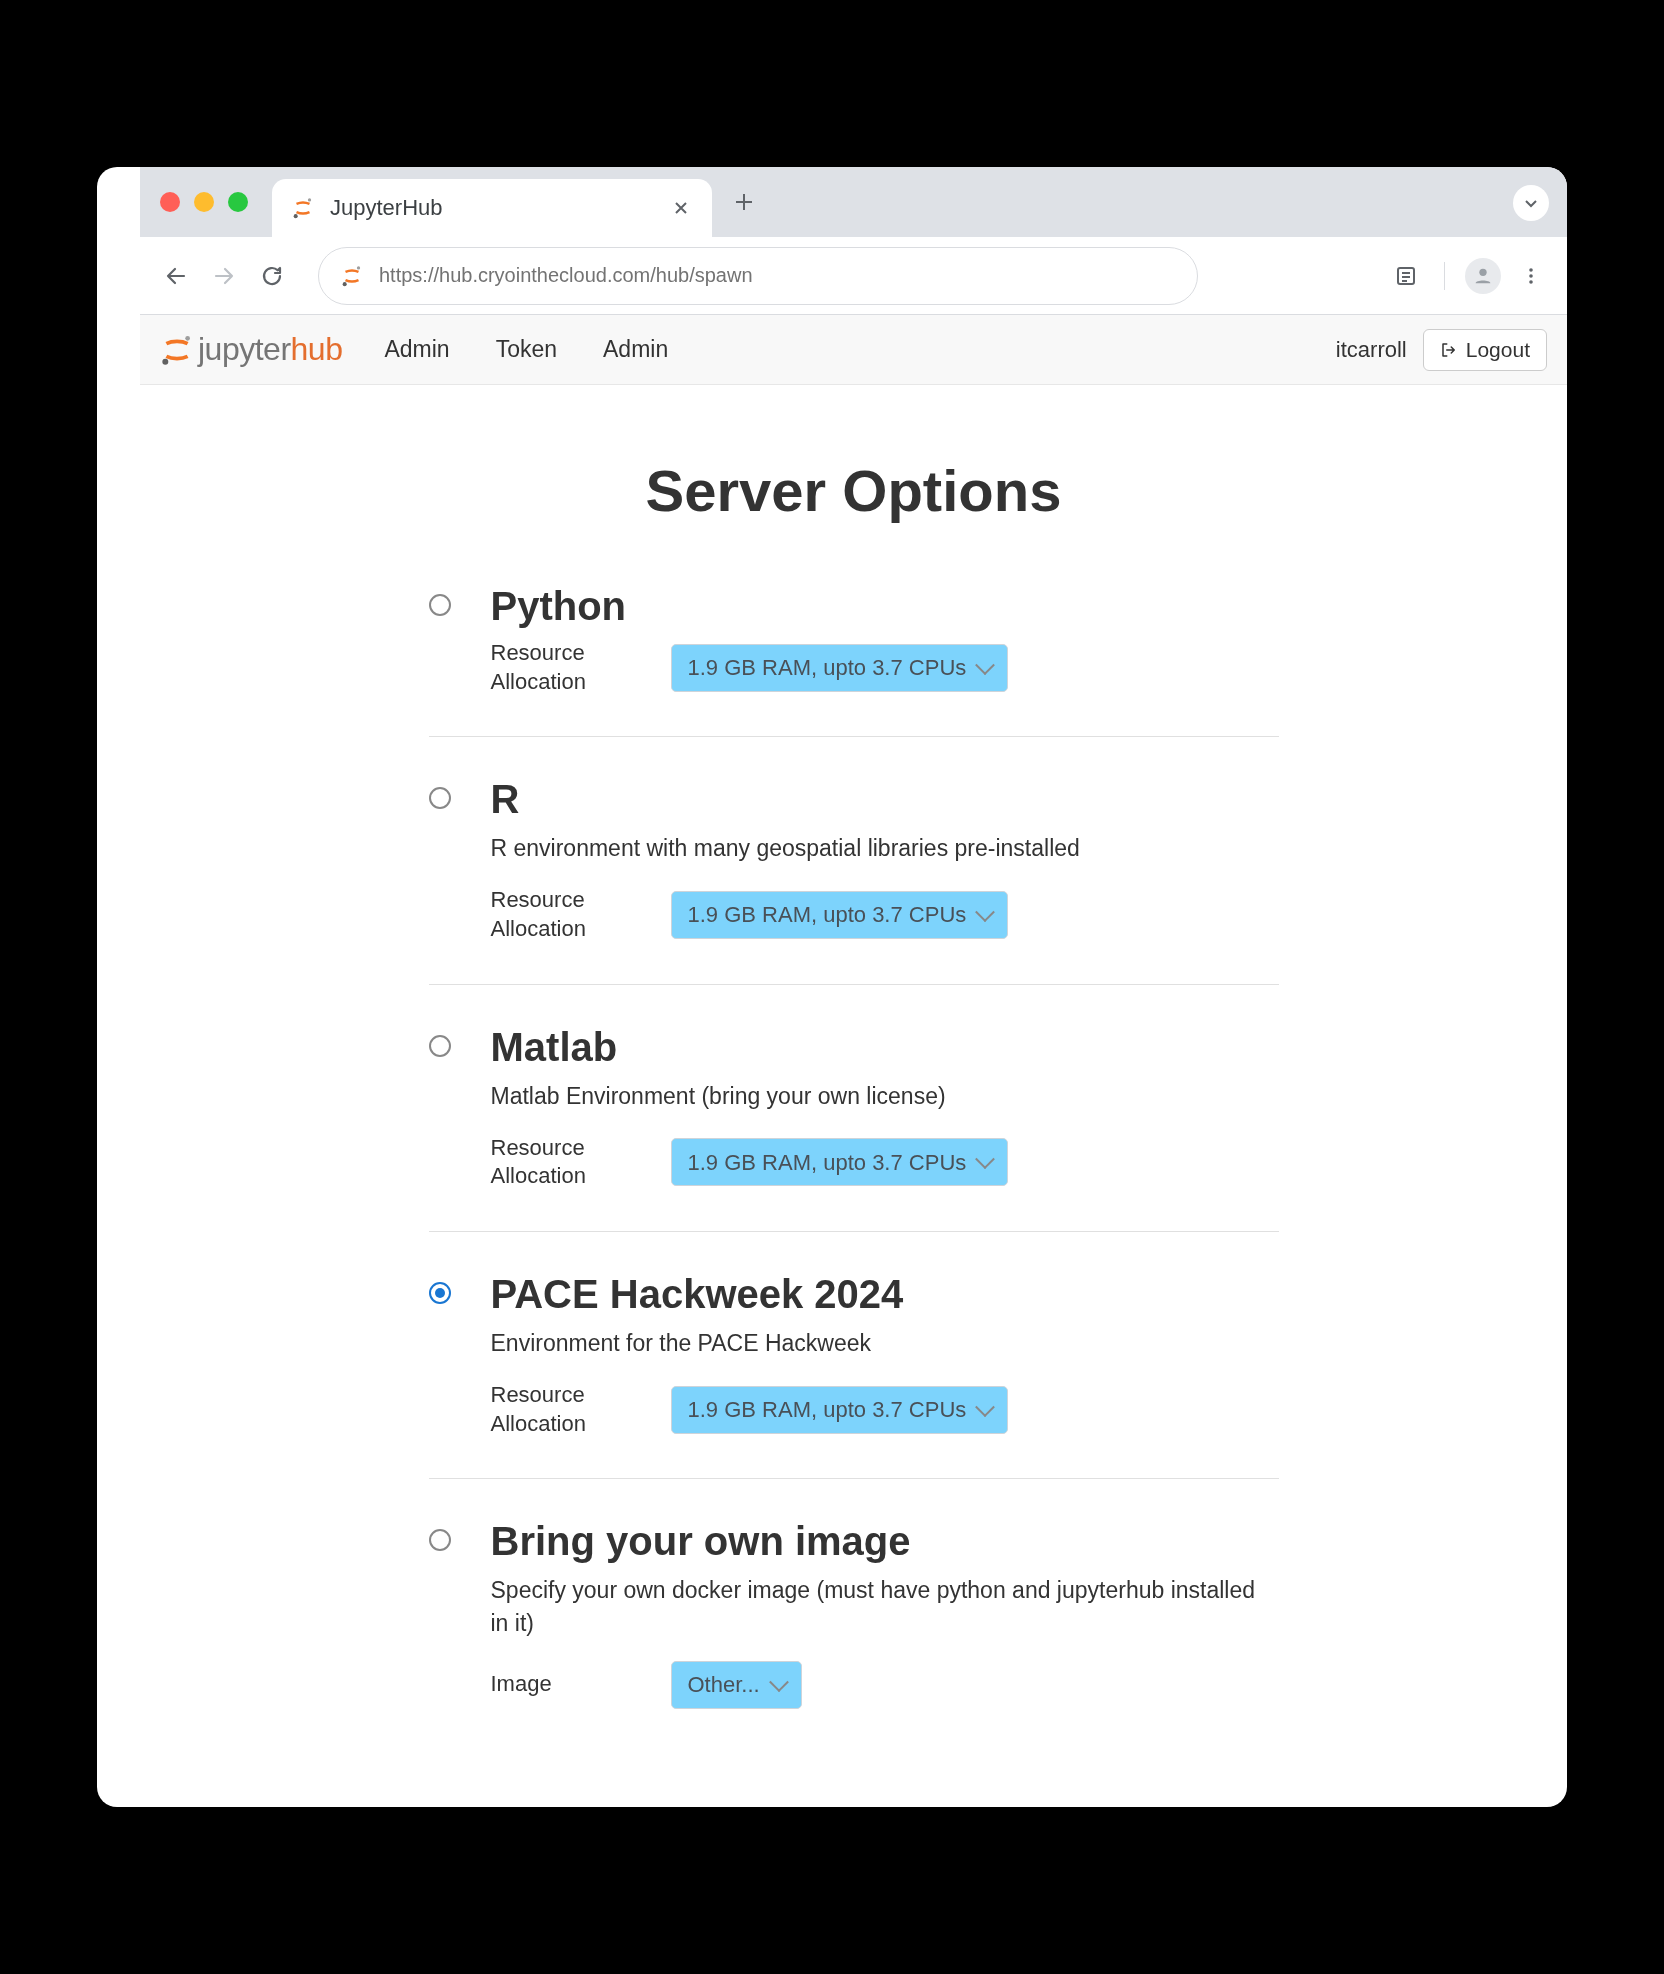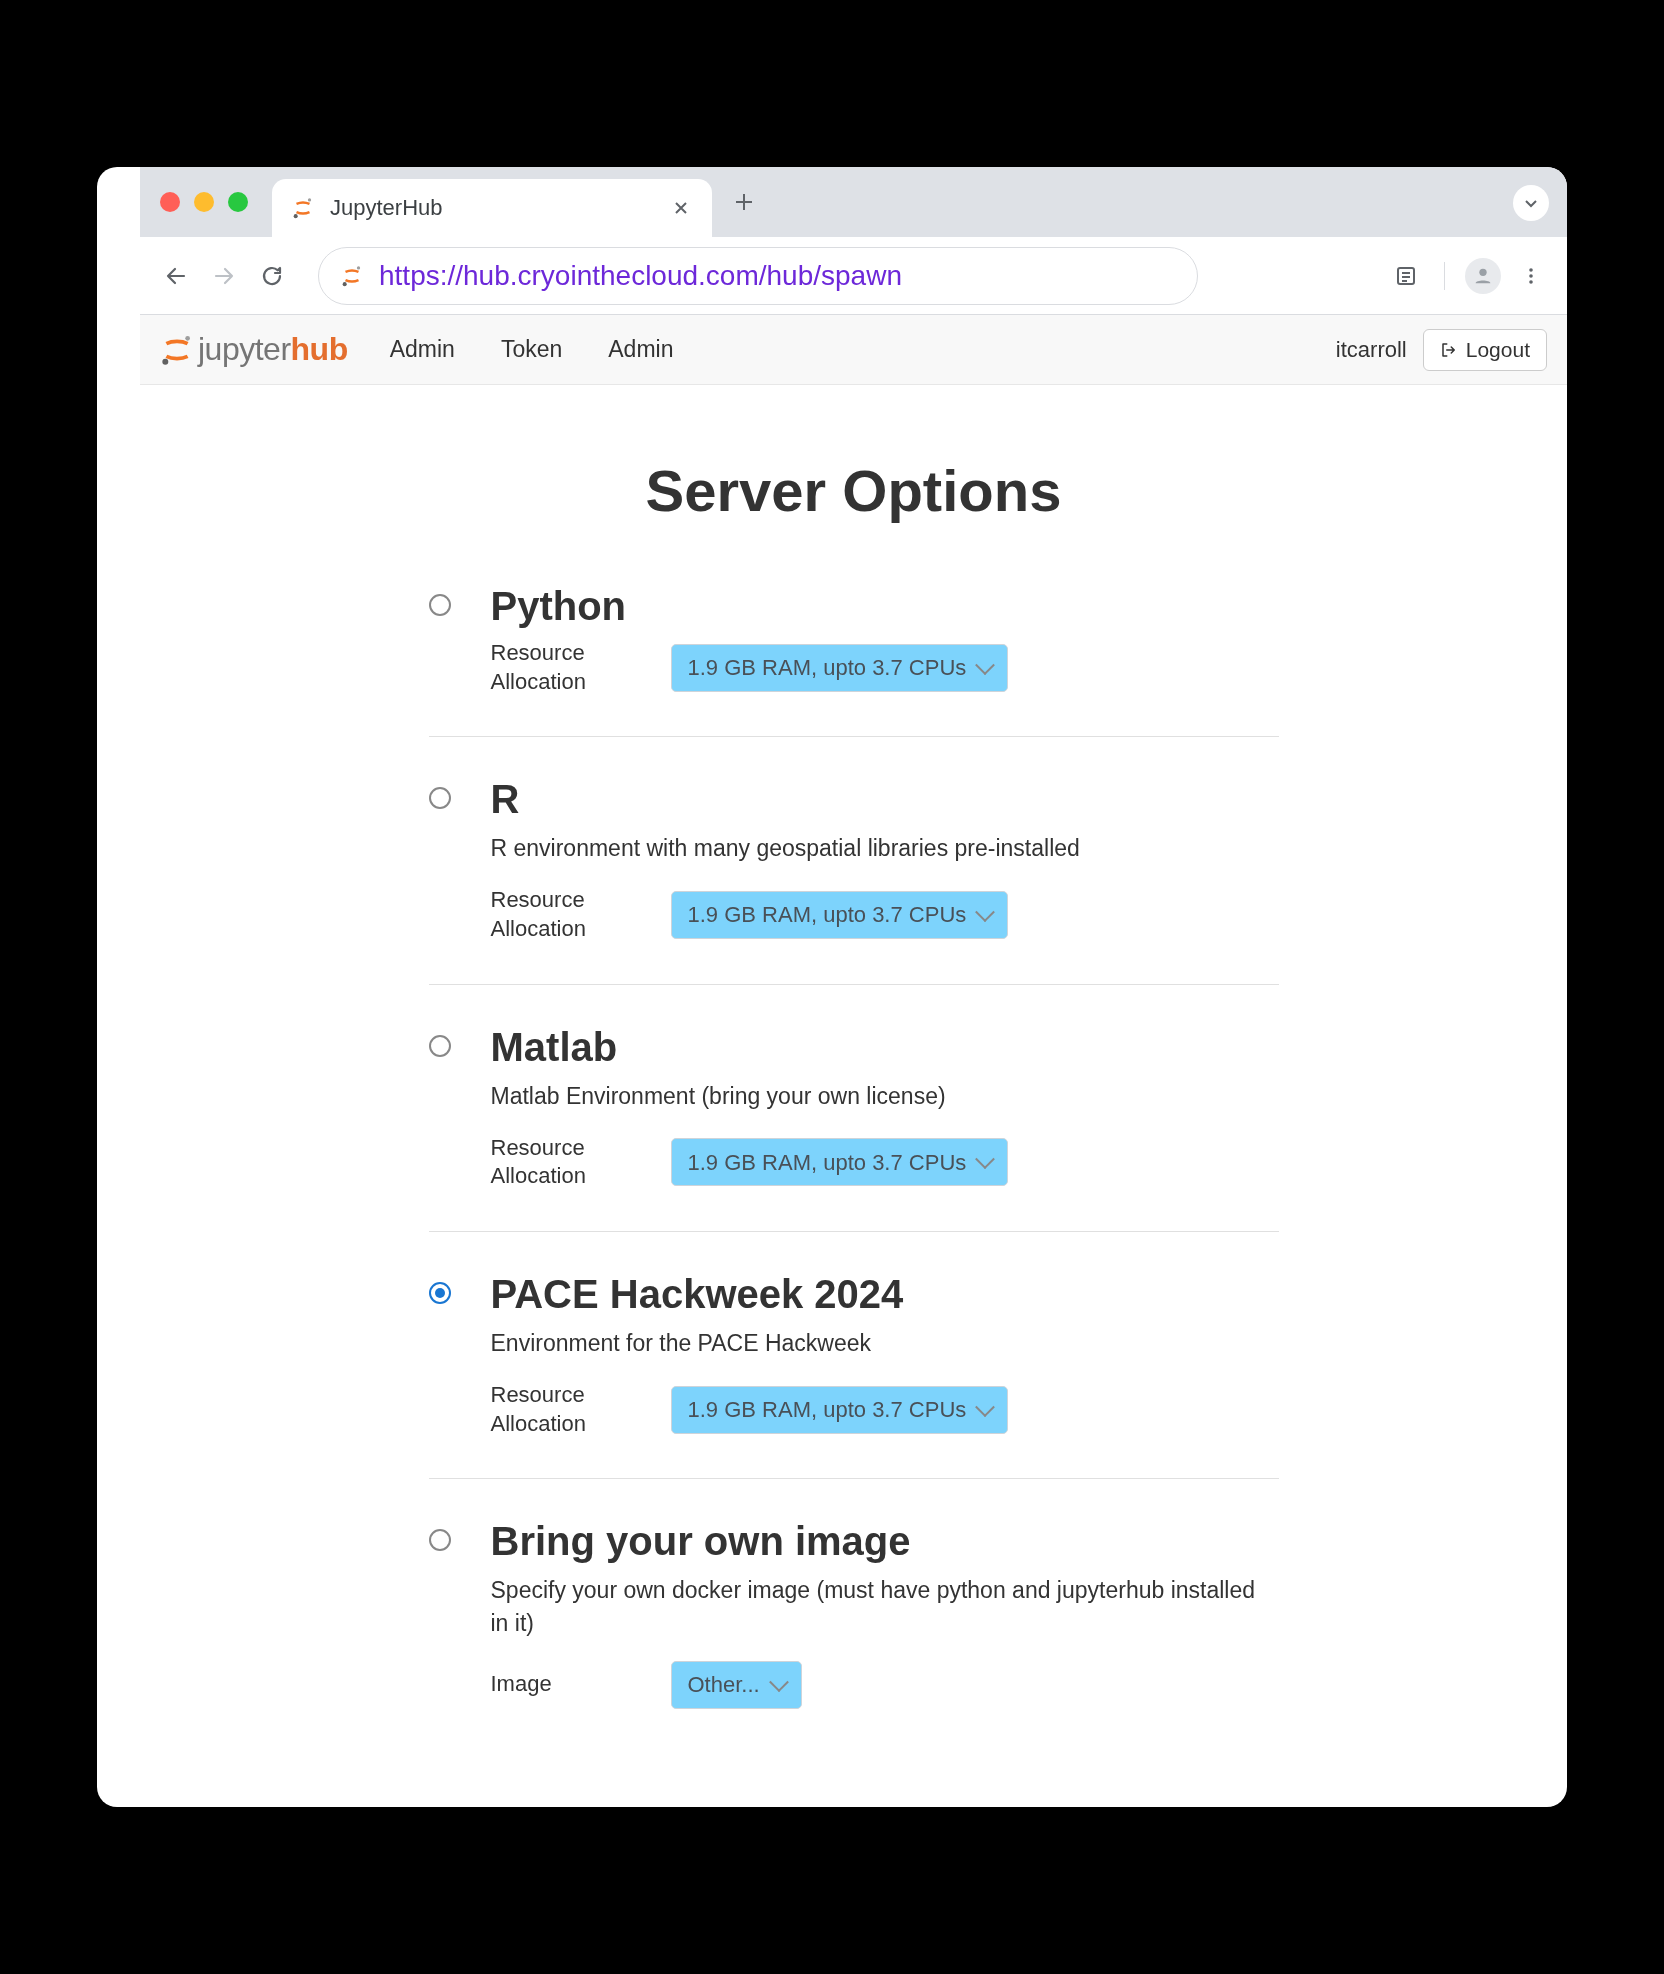--- a/index.html
+++ b/index.html
@@ -69,38 +69,38 @@
     height: 58px;
     border: 1px solid #dadce0;
     border-radius: 30px;
     display: flex;
     align-items: center;
     padding: 0 20px;
     gap: 14px;
     margin: 0 18px;
   }
   .omnibox-favicon { width:26px; height:26px; }
-  .omnibox-url { font-size: 28px; color:#6d28d9; flex:1; }
+  .omnibox-url { font-size: 20px; color:#737373; flex:1; }
   .toolbar-right { margin-left:auto; display:flex; align-items:center; gap: 8px;}
   .toolbar-icon { width:40px; height:40px; display:flex; align-items:center; justify-content:center; color:#5f6368; cursor:pointer;}
   .avatar-circle { width:36px; height:36px; border-radius:50%; background:#e8eaed; display:flex; align-items:center; justify-content:center; color:#5f6368; }
   .divider { width:1px; height:28px; background:#dadce0; margin: 0 10px;}
   
   .jhub-nav {
     height: 70px;
     background: #f8f8f8;
     border-bottom: 1px solid #e7e7e7;
     display:flex;
     align-items:center;
     padding: 0 20px;
     gap: 14px;
   }
   .jhub-logo { display:flex; align-items:center; gap:4px; margin-right: 12px;}
   .jhub-logo-text { font-size: 32px; font-weight:300; color:#757575; letter-spacing:-0.5px;}
-  .jhub-logo-text .hub { color:#e46e2e; font-weight:700;}
+  .jhub-logo-text .hub { color:#e46e2e; font-weight:400;}
   .jhub-nav a.navlink { font-size: 23px; color:#333; text-decoration:none; padding: 8px 16px; cursor:pointer;}
   .jhub-nav-right { margin-left:auto; display:flex; align-items:center; gap:16px;}
   .username { font-size:22px; color:#333;}
   .logout-btn { border:1px solid #ccc; background:#fff; border-radius:6px; padding: 8px 16px; font-size:21px; color:#333; cursor:pointer; display:flex; align-items:center; gap:8px;}
   
   .page { padding: 40px 60px; overflow-y:auto; height: calc(100% - 70px - 78px - 70px);}
   .page h1 { text-align:center; font-size: 58px; font-weight:700; color:#333; margin: 32px 0 60px;}
   .options { max-width: 850px; margin: 4px auto;}
   .option { display:flex; gap: 26px; padding: 0 0 40px; border-bottom: 1px solid #e0e0e0; margin-bottom: 40px;}
   .option:last-child { border-bottom:none;}

